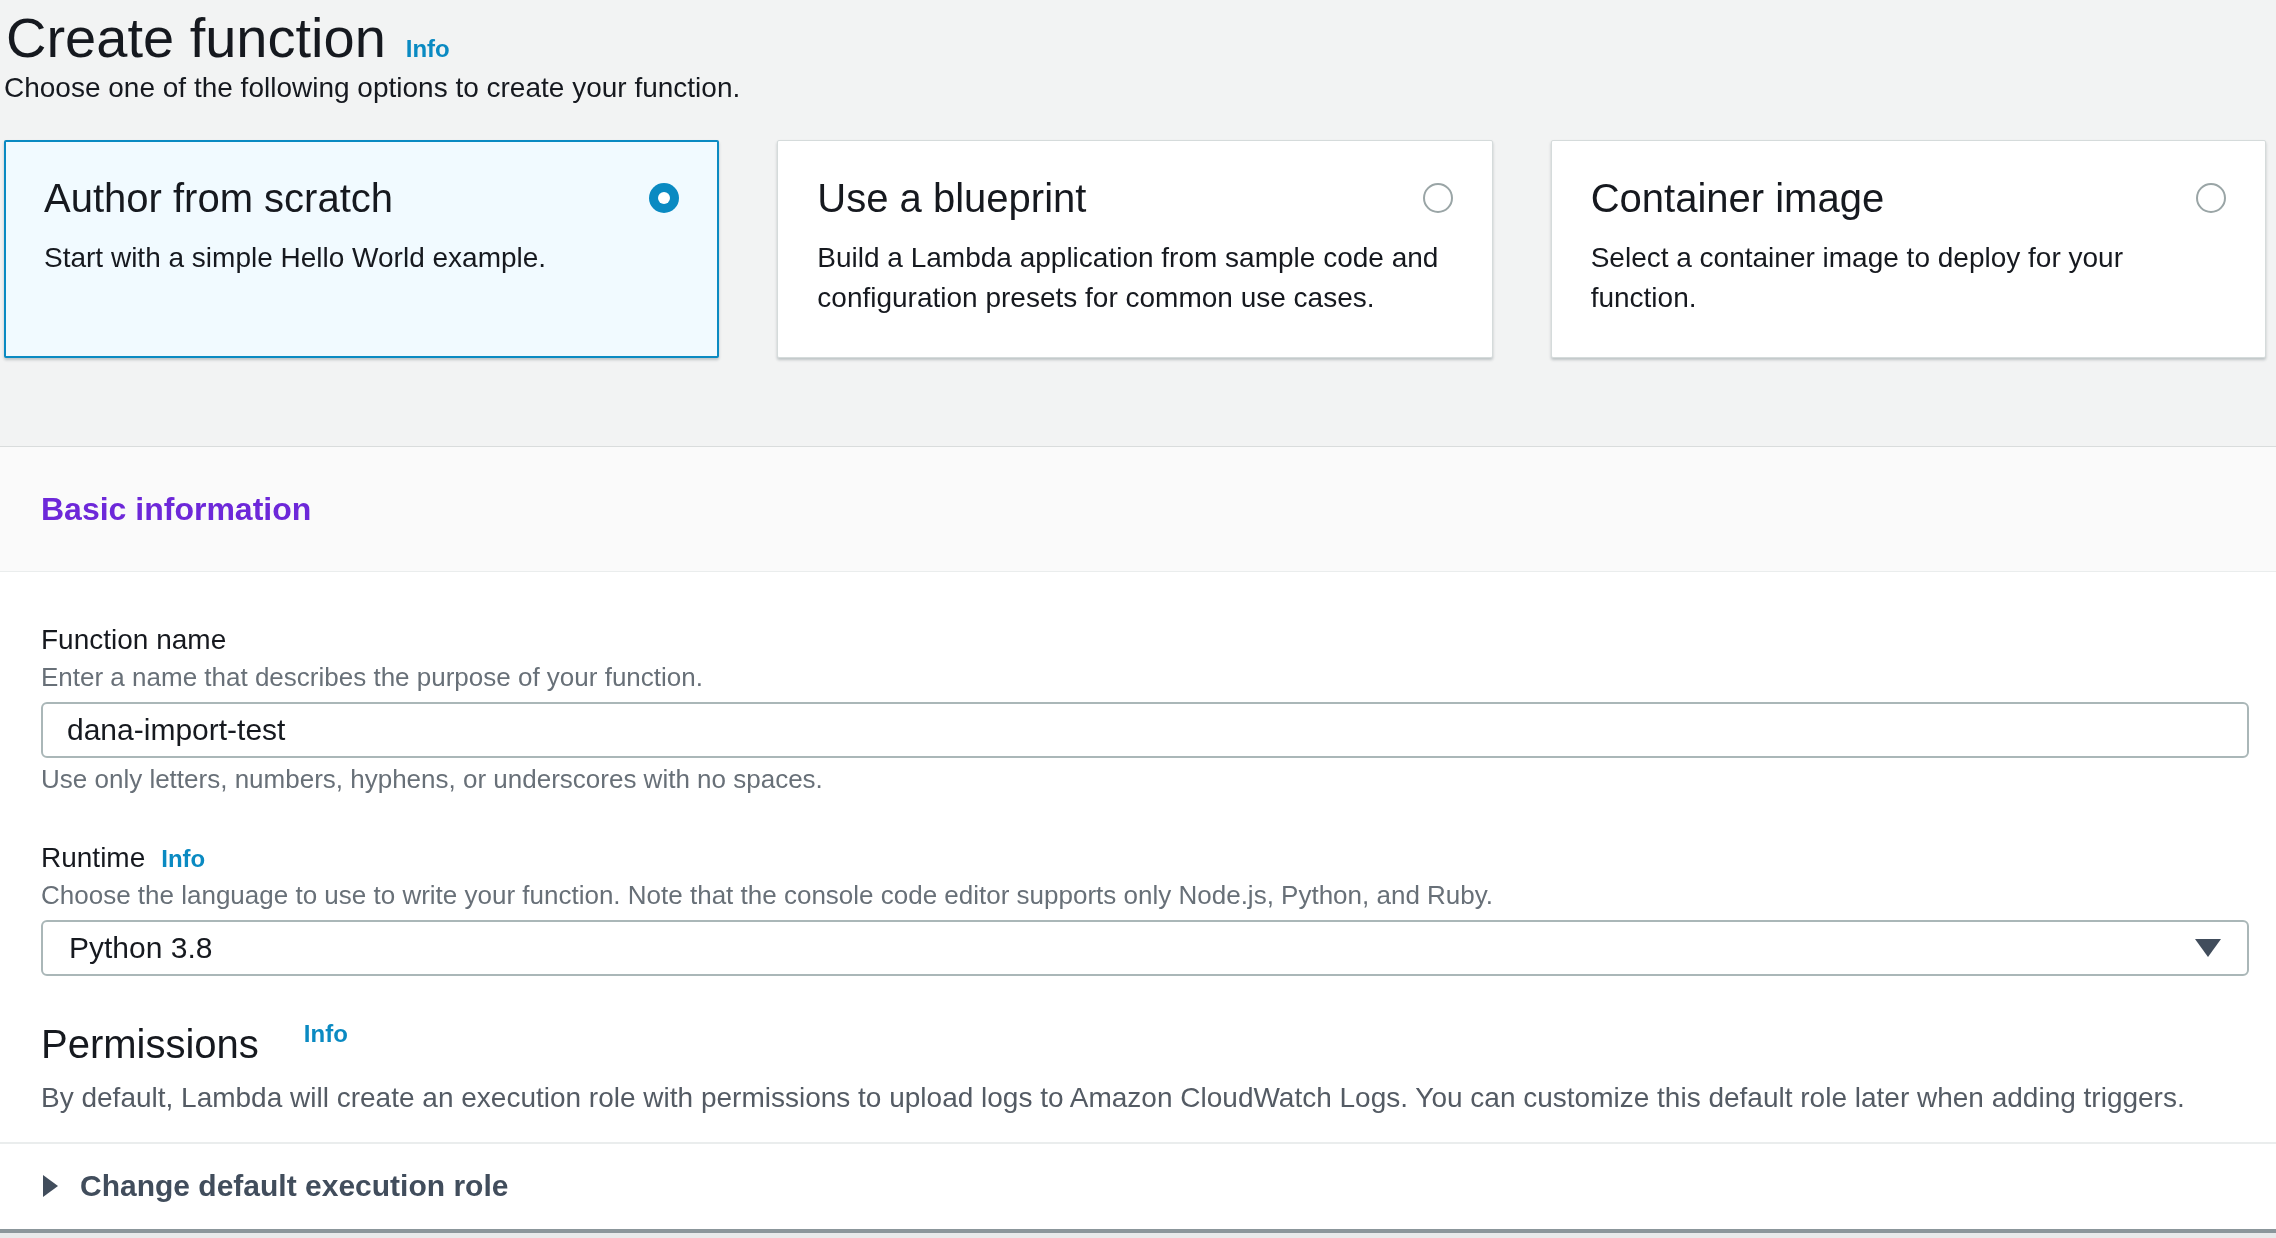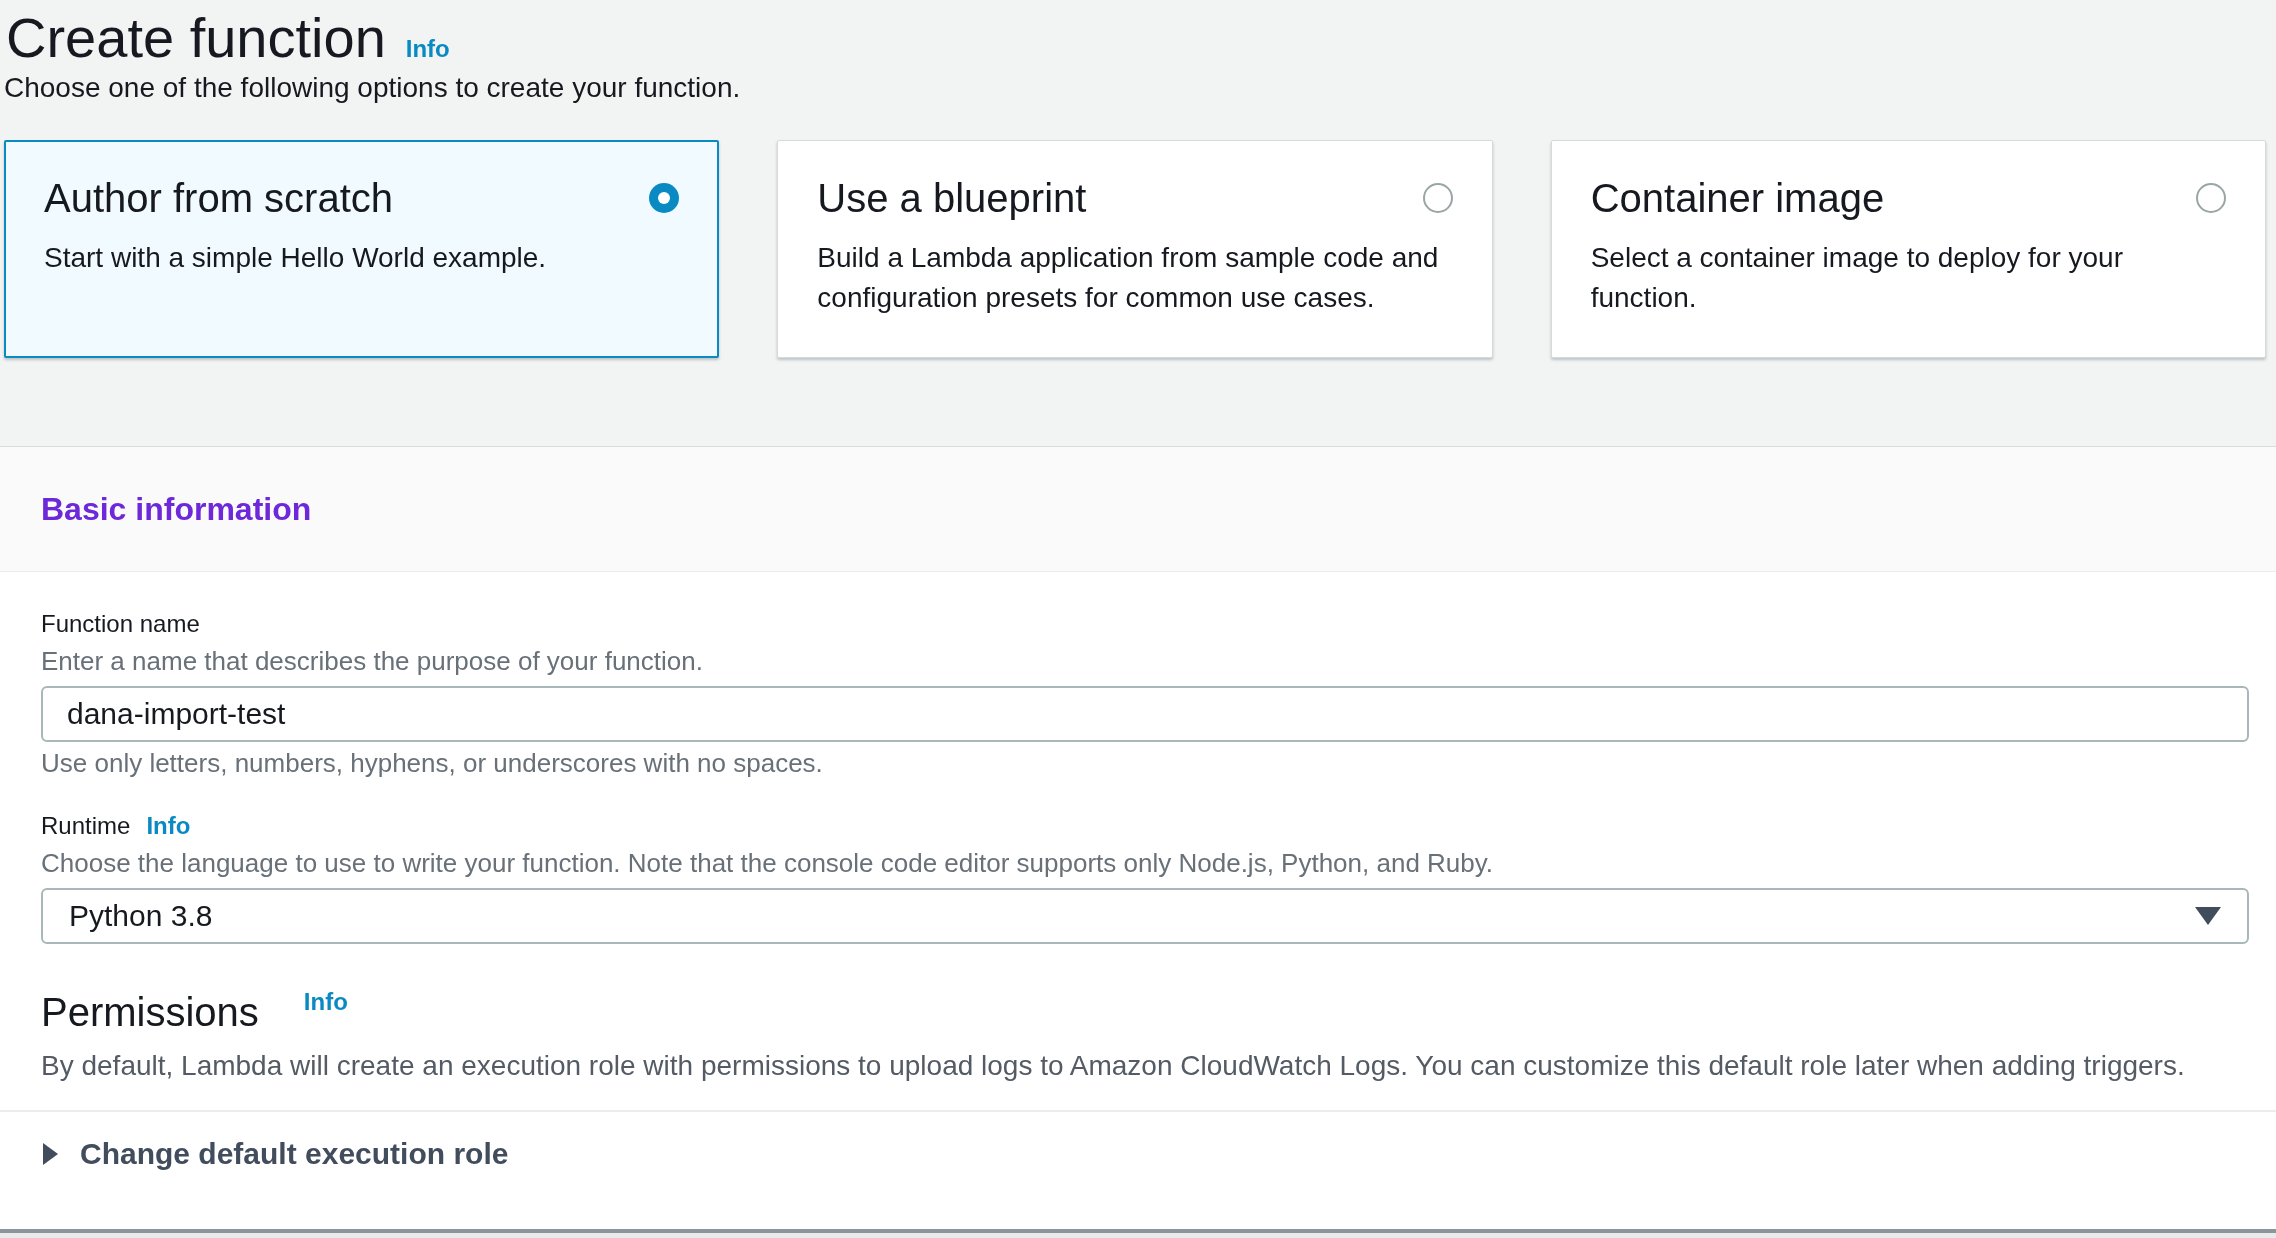--- a/index.html
+++ b/index.html
@@ -20,21 +20,21 @@
     padding:6px 10px 0 4px;
   }
   .h1row { display:flex; align-items:baseline; padding-left:2px; }
   .h1 { font-size:56px; line-height:64px; font-weight:400; color:#16191f; }
   .info-link {
     font-size:24px; font-weight:700; color:#0a8ac2;
     margin-left:20px; cursor:pointer; text-decoration:none;
   }
   .subtitle { font-size:28px; line-height:36px; color:#16191f; }
 
-  .cards { display:flex; gap:58px; margin-top:34px;justify-content:flex-end; }
+  .cards { display:flex; gap:58px; margin-top:34px; }
   .card {
     flex:1 1 0;
     height:218px;
     background:#ffffff;
     border:1px solid #d5dbdb;
     border-radius:2px;
     box-shadow:0 2px 3px rgba(0,28,36,0.22);
     padding:33px 39px 0 39px;
     cursor:pointer;
   }
@@ -66,21 +66,21 @@
     border-top:1px solid #d9dcdc;
     border-bottom:1px solid #eaeded;
     display:flex; align-items:center;
     padding-left:41px;
   }
   .band-title { font-size:32px; font-weight:700; color:#6d28d9; }
 
   
   .form { background:#ffffff; padding:34px 27px 0 41px; }
 
-  .field-label { font-size:24px; line-height:36px; color:#16191f; }
+  .field-label { font-size:28px; line-height:36px; color:#16191f;margin-top:16px; }
   .label-row { display:flex; align-items:baseline; }
   .hint { font-size:26px; line-height:34px; color:#687078; margin-top:2px; }
 
   .text-input {
     display:block; width:100%; height:56px;
     margin-top:8px;
     border:2px solid #aab7b8; border-radius:6px;
     padding:0 24px;
     font-family:"Liberation Sans", sans-serif;
     font-size:30px; color:#16191f;

